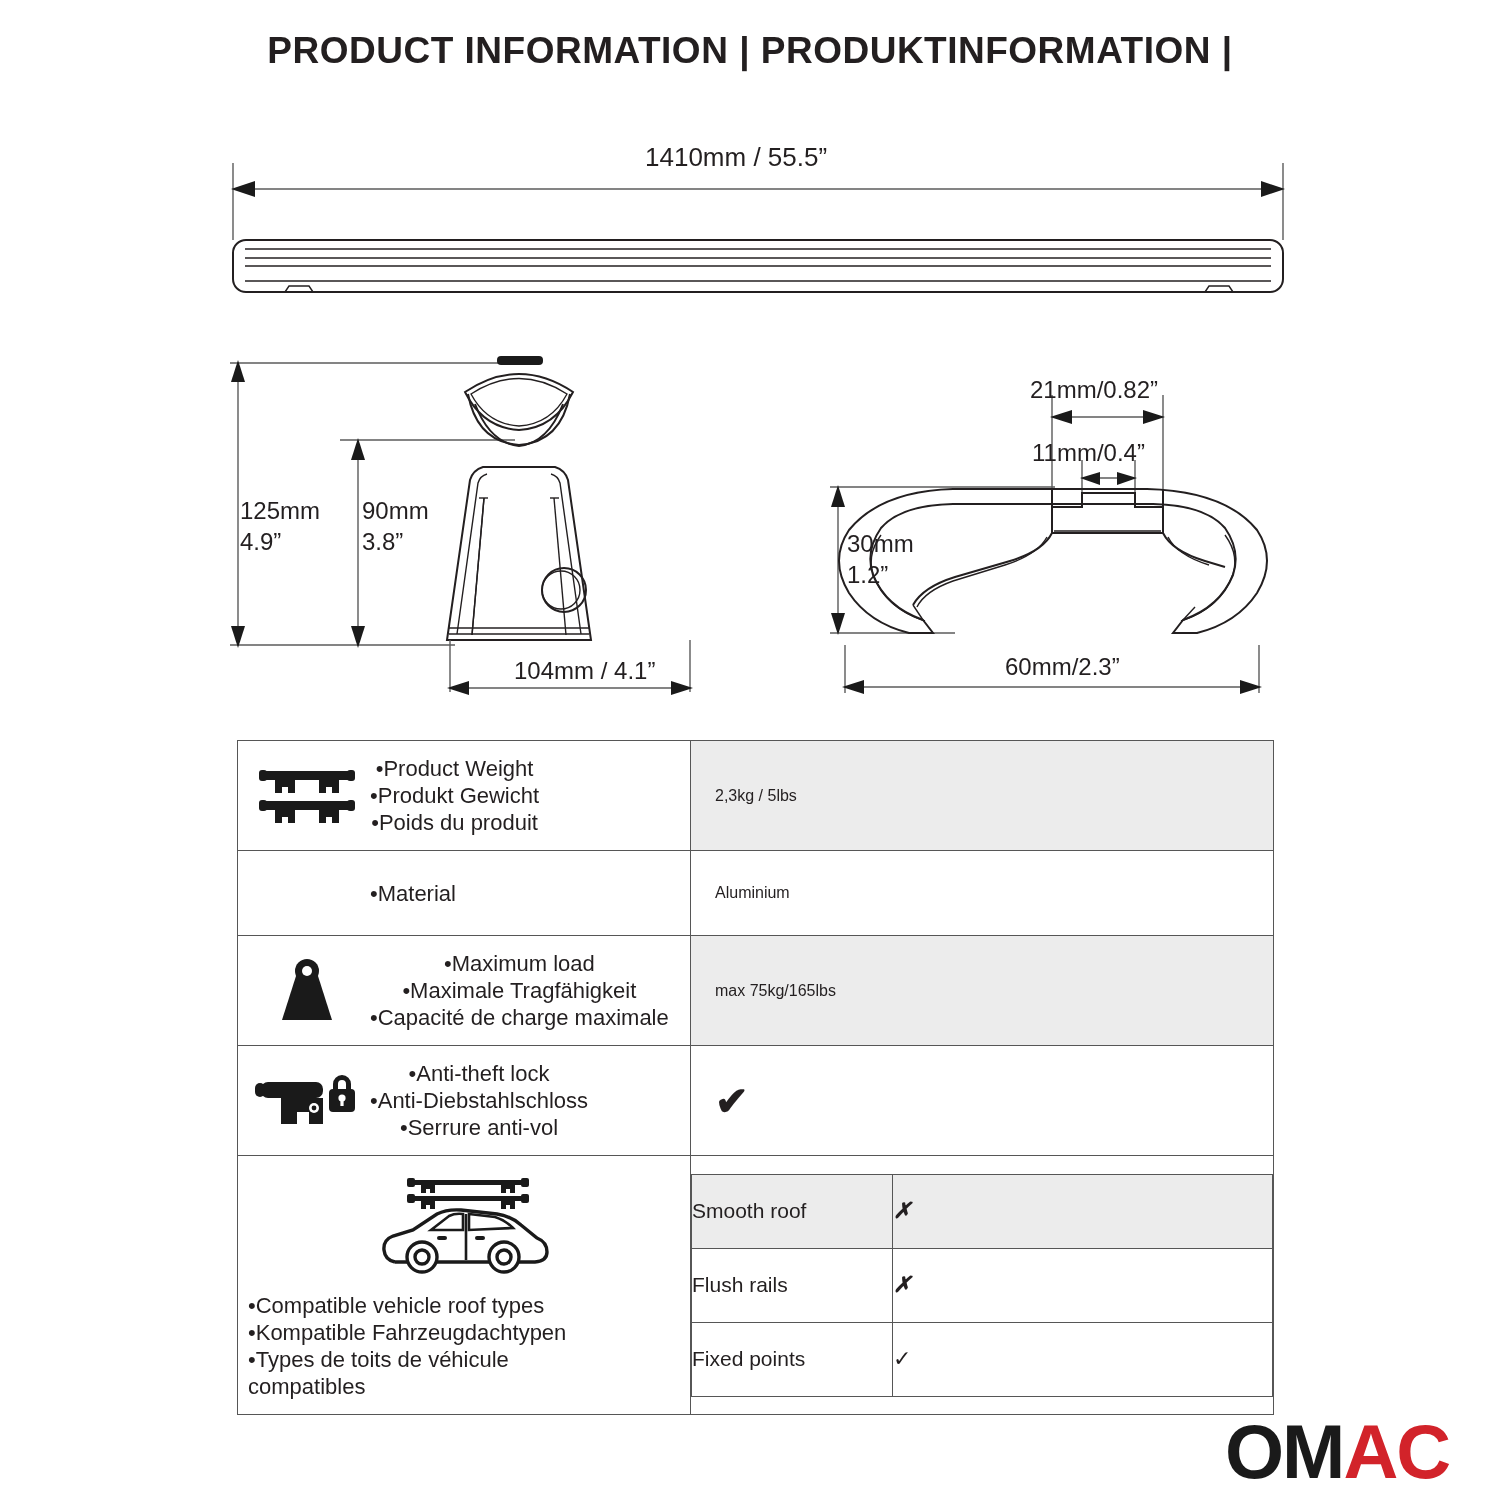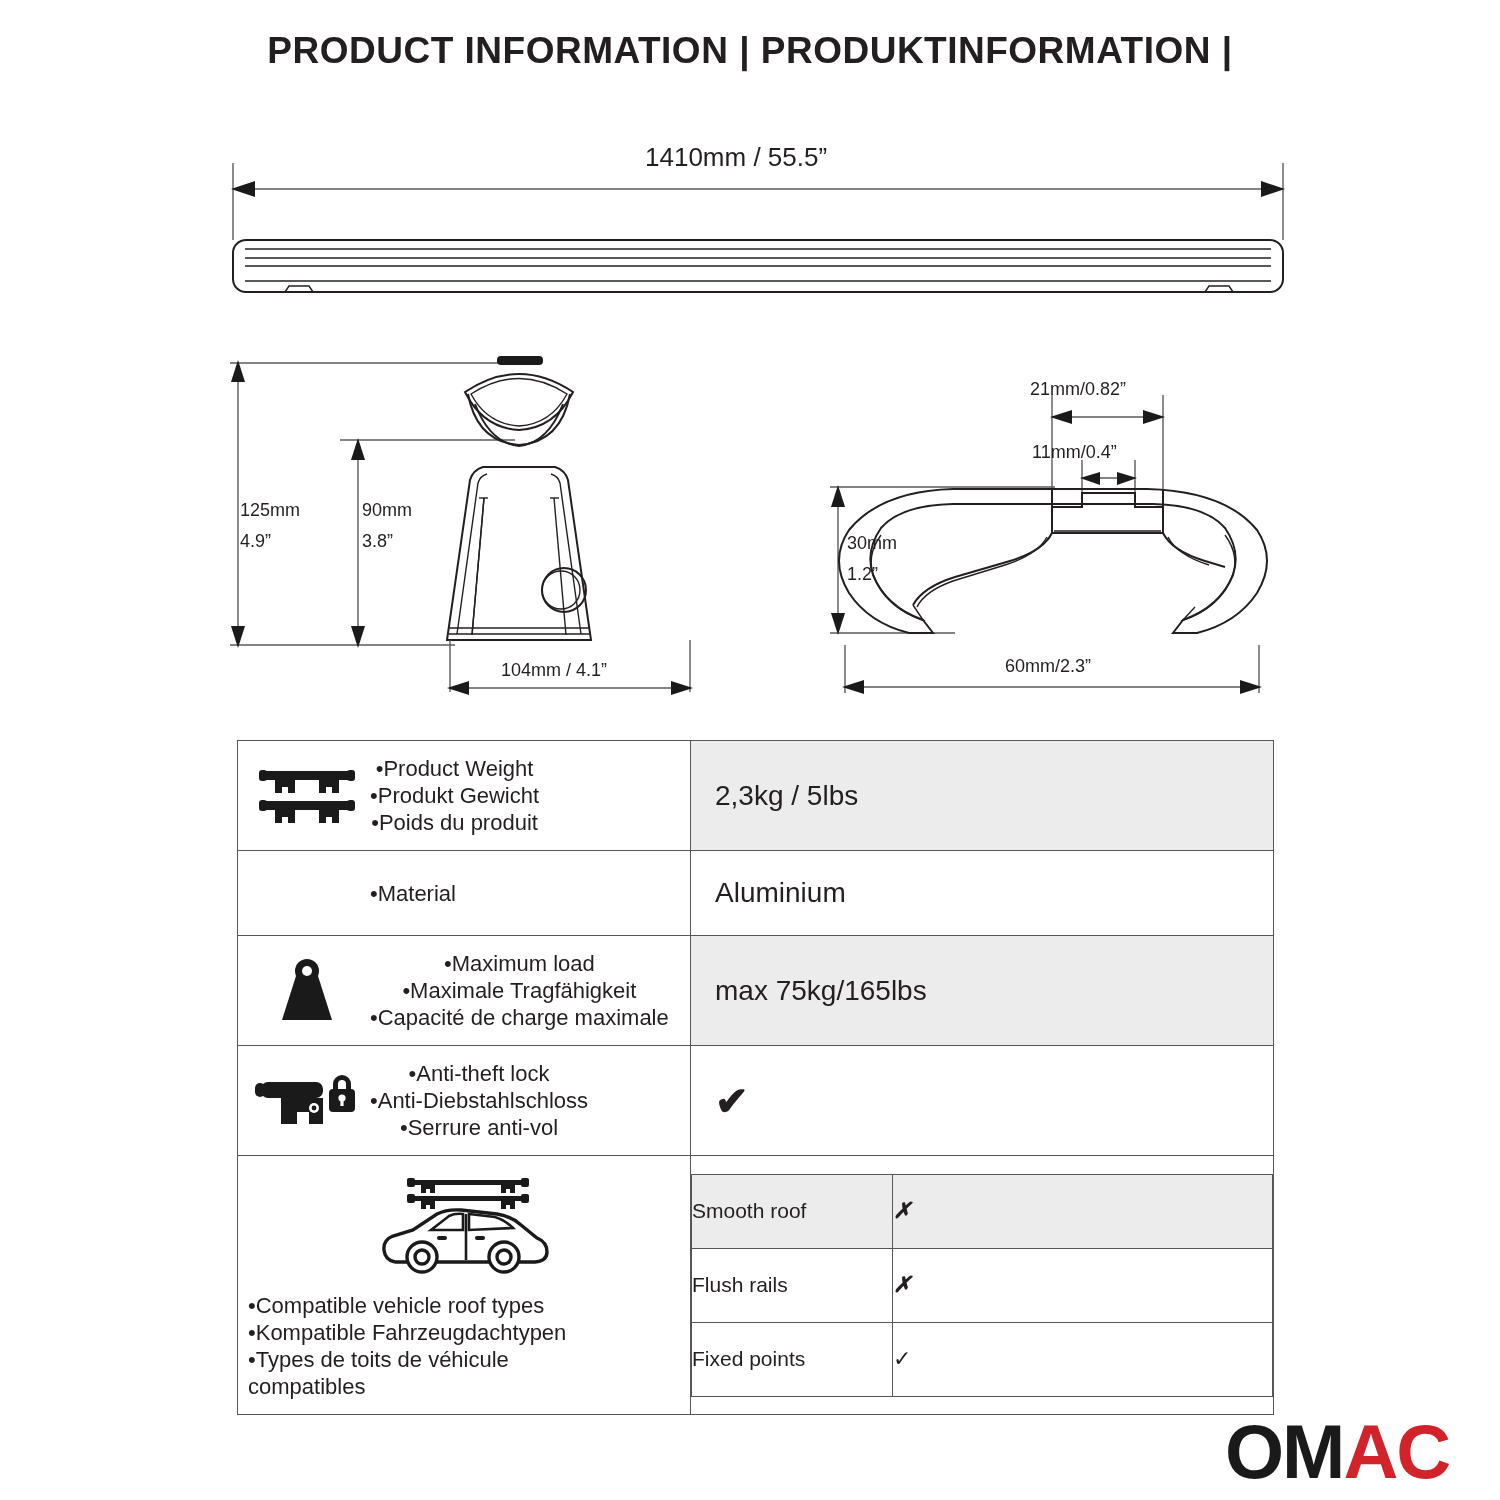--- a/index.html
+++ b/index.html
@@ -23,21 +23,21 @@
     font-size:37px;
     letter-spacing:0.5px;
     line-height:46px;
     color:#231f20;
     white-space:nowrap;
   }
 
   
   .dim-label{
     position:absolute;
-    font-size:18px;
+    font-size:24px;
     color:#231f20;
     white-space:pre;
     line-height:31px;
   }
 
   
   #spec-table{
     position:absolute;left:237px;top:740px;width:1034px;
     border-collapse:collapse;
     table-layout:fixed;
@@ -54,21 +54,21 @@
 
   .labels{
     font-size:22px;
     line-height:27px;
     color:#231f20;
     padding:4px 0 4px 0;
     white-space:nowrap;
   }
   .labels.wrapline{white-space:normal;}
   .valtext{
-    font-size:28px;
+    font-size:16px;
     color:#231f20;
     padding-left:24px;
   }
 
   .cellflex{display:flex;align-items:center;gap:4px;padding:10px 6px 10px 10px;text-align:center;}
   .iconbox{width:118px;min-width:118px;display:flex;align-items:center;justify-content:center;}
 
   
   .subtable{width:100%;border-collapse:collapse;table-layout:fixed;}
   .subtable td{border:1.5px solid #565656;height:73px;font-size:21px;color:#231f20;}
@@ -180,21 +180,21 @@
 
   <div style="position:absolute;left:440px;top:640px;">
     <svg width="270" height="60" viewBox="0 0 270 60">
       <line class="st-dim" x1="10" y1="0" x2="10" y2="52"></line>
       <line class="st-dim" x1="250" y1="0" x2="250" y2="52"></line>
       <line class="st-dim" x1="14" y1="48" x2="246" y2="48"></line>
       <polygon class="st-fill" points="7,48 29,41 29,55"></polygon>
       <polygon class="st-fill" points="253,48 231,41 231,55"></polygon>
     </svg>
   </div>
-  <div class="dim-label" style="left:501px;top:655px;">104mm / 4.1”</div>
+  <div class="dim-label" style="left:514px;top:655px;">104mm / 4.1”</div>
 
   <div style="position:absolute;left:805px;top:365px;">
     <svg width="490" height="340" viewBox="0 0 490 340">
 
       <line class="st-dim" x1="247" y1="30" x2="247" y2="128"></line>
       <line class="st-dim" x1="358" y1="30" x2="358" y2="128"></line>
       <line class="st-dim" x1="251" y1="52" x2="354" y2="52"></line>
       <polygon class="st-fill" points="245,52 267,45 267,59"></polygon>
       <polygon class="st-fill" points="360,52 338,45 338,59"></polygon>
 

